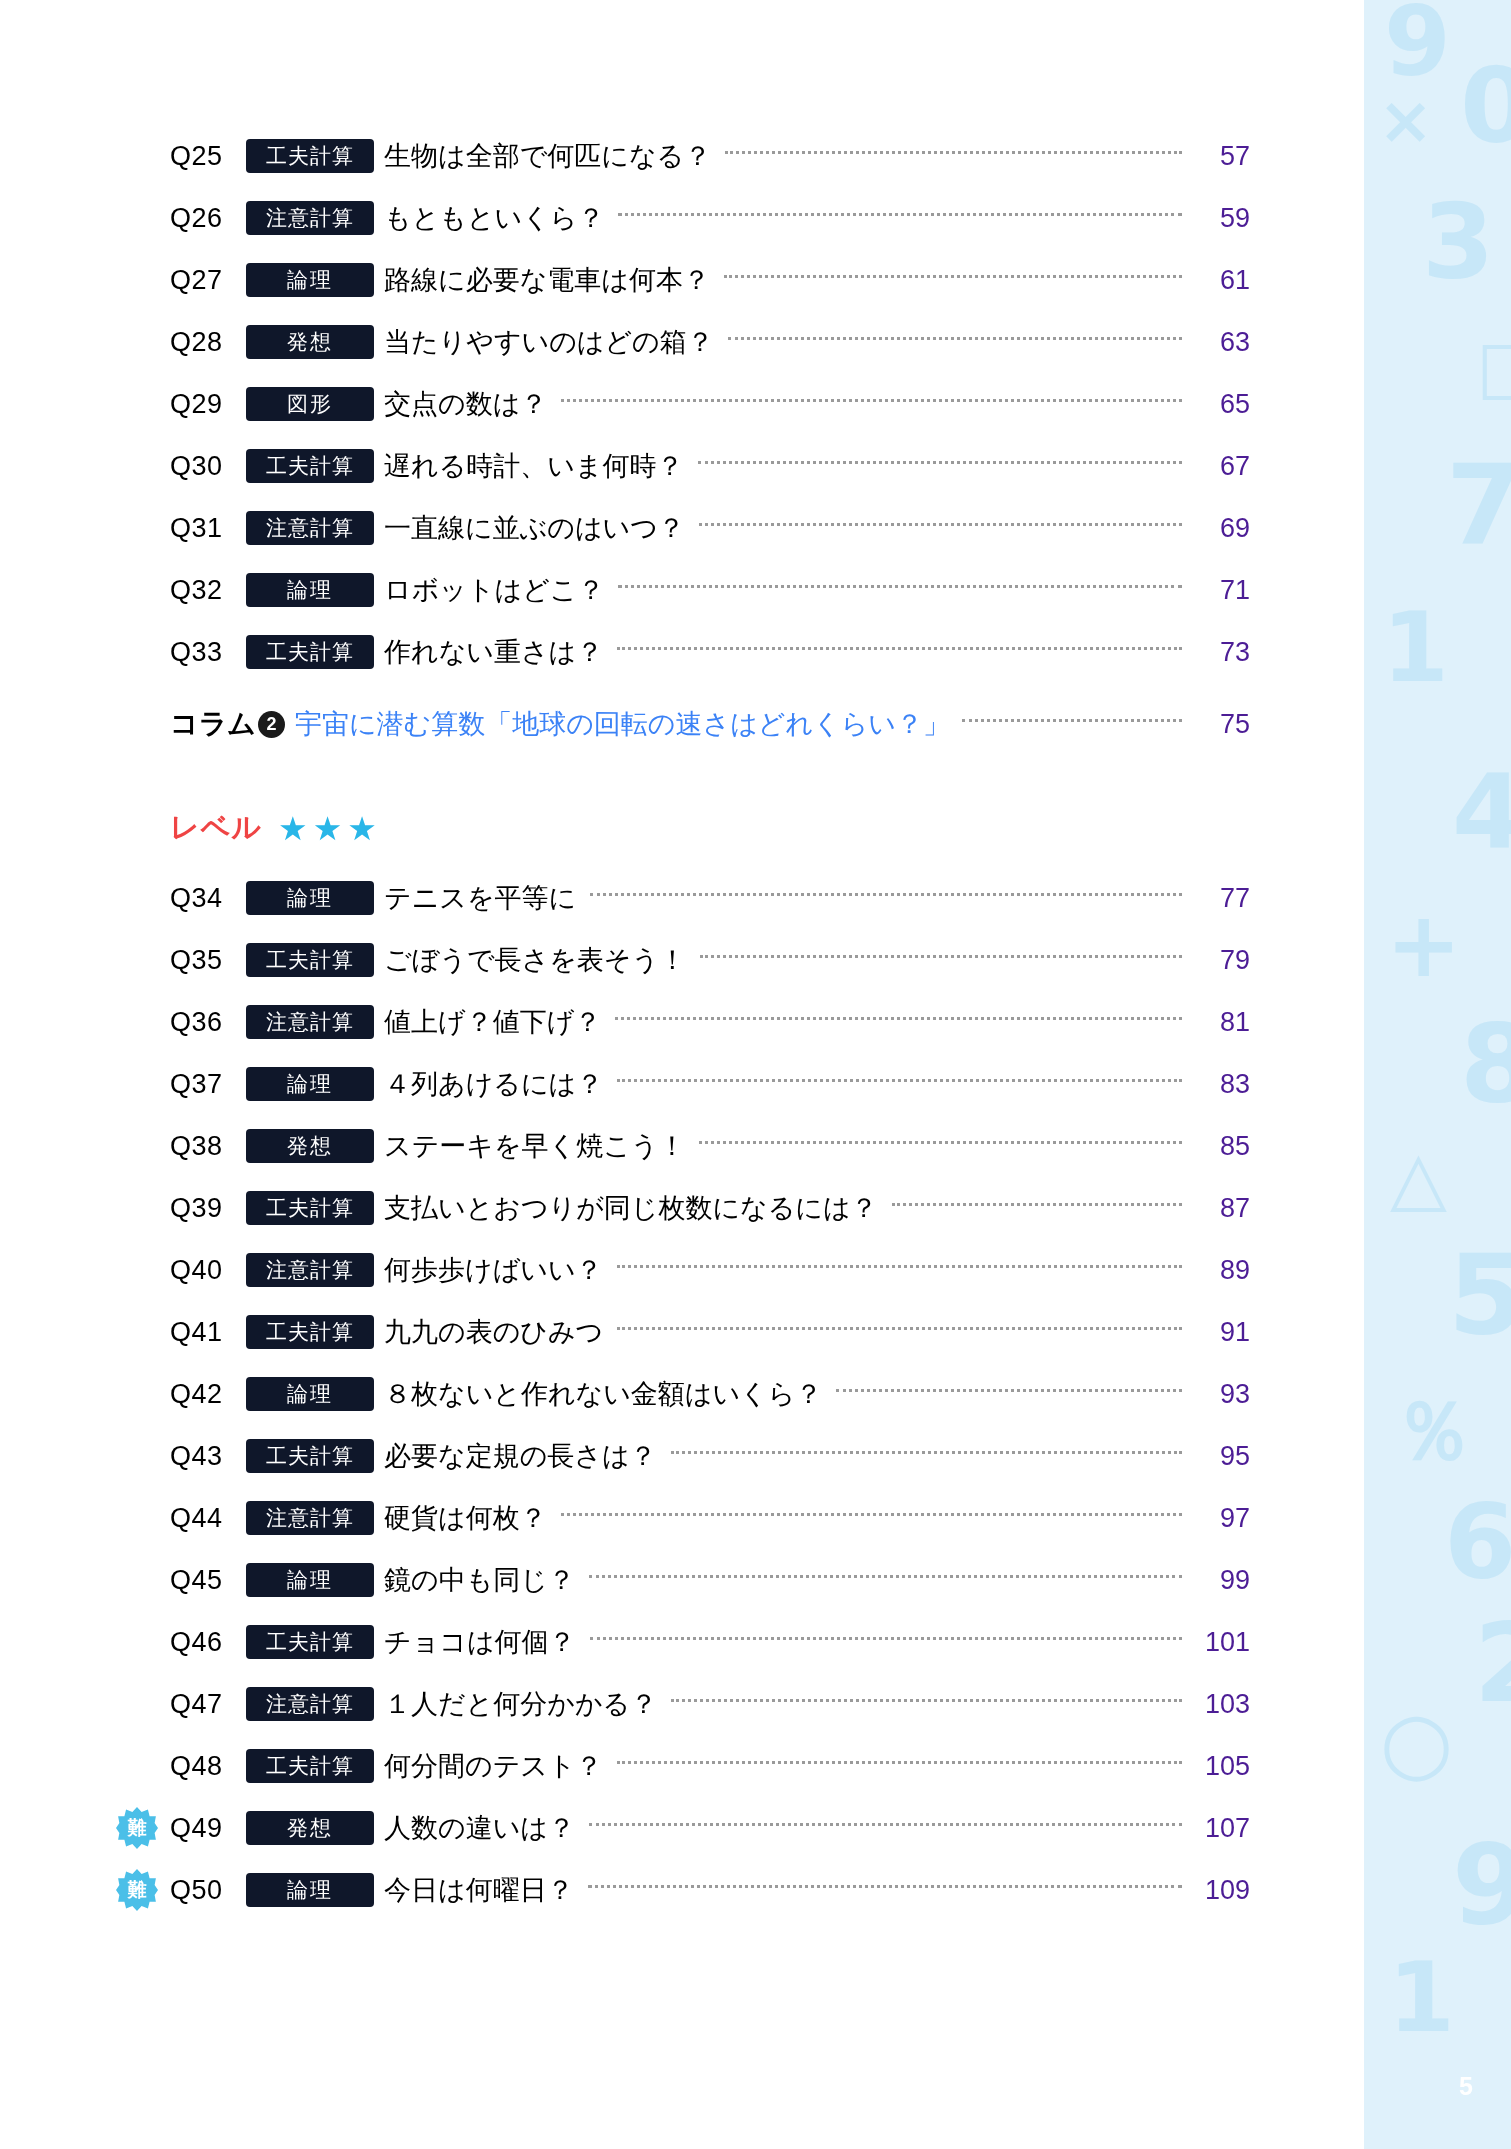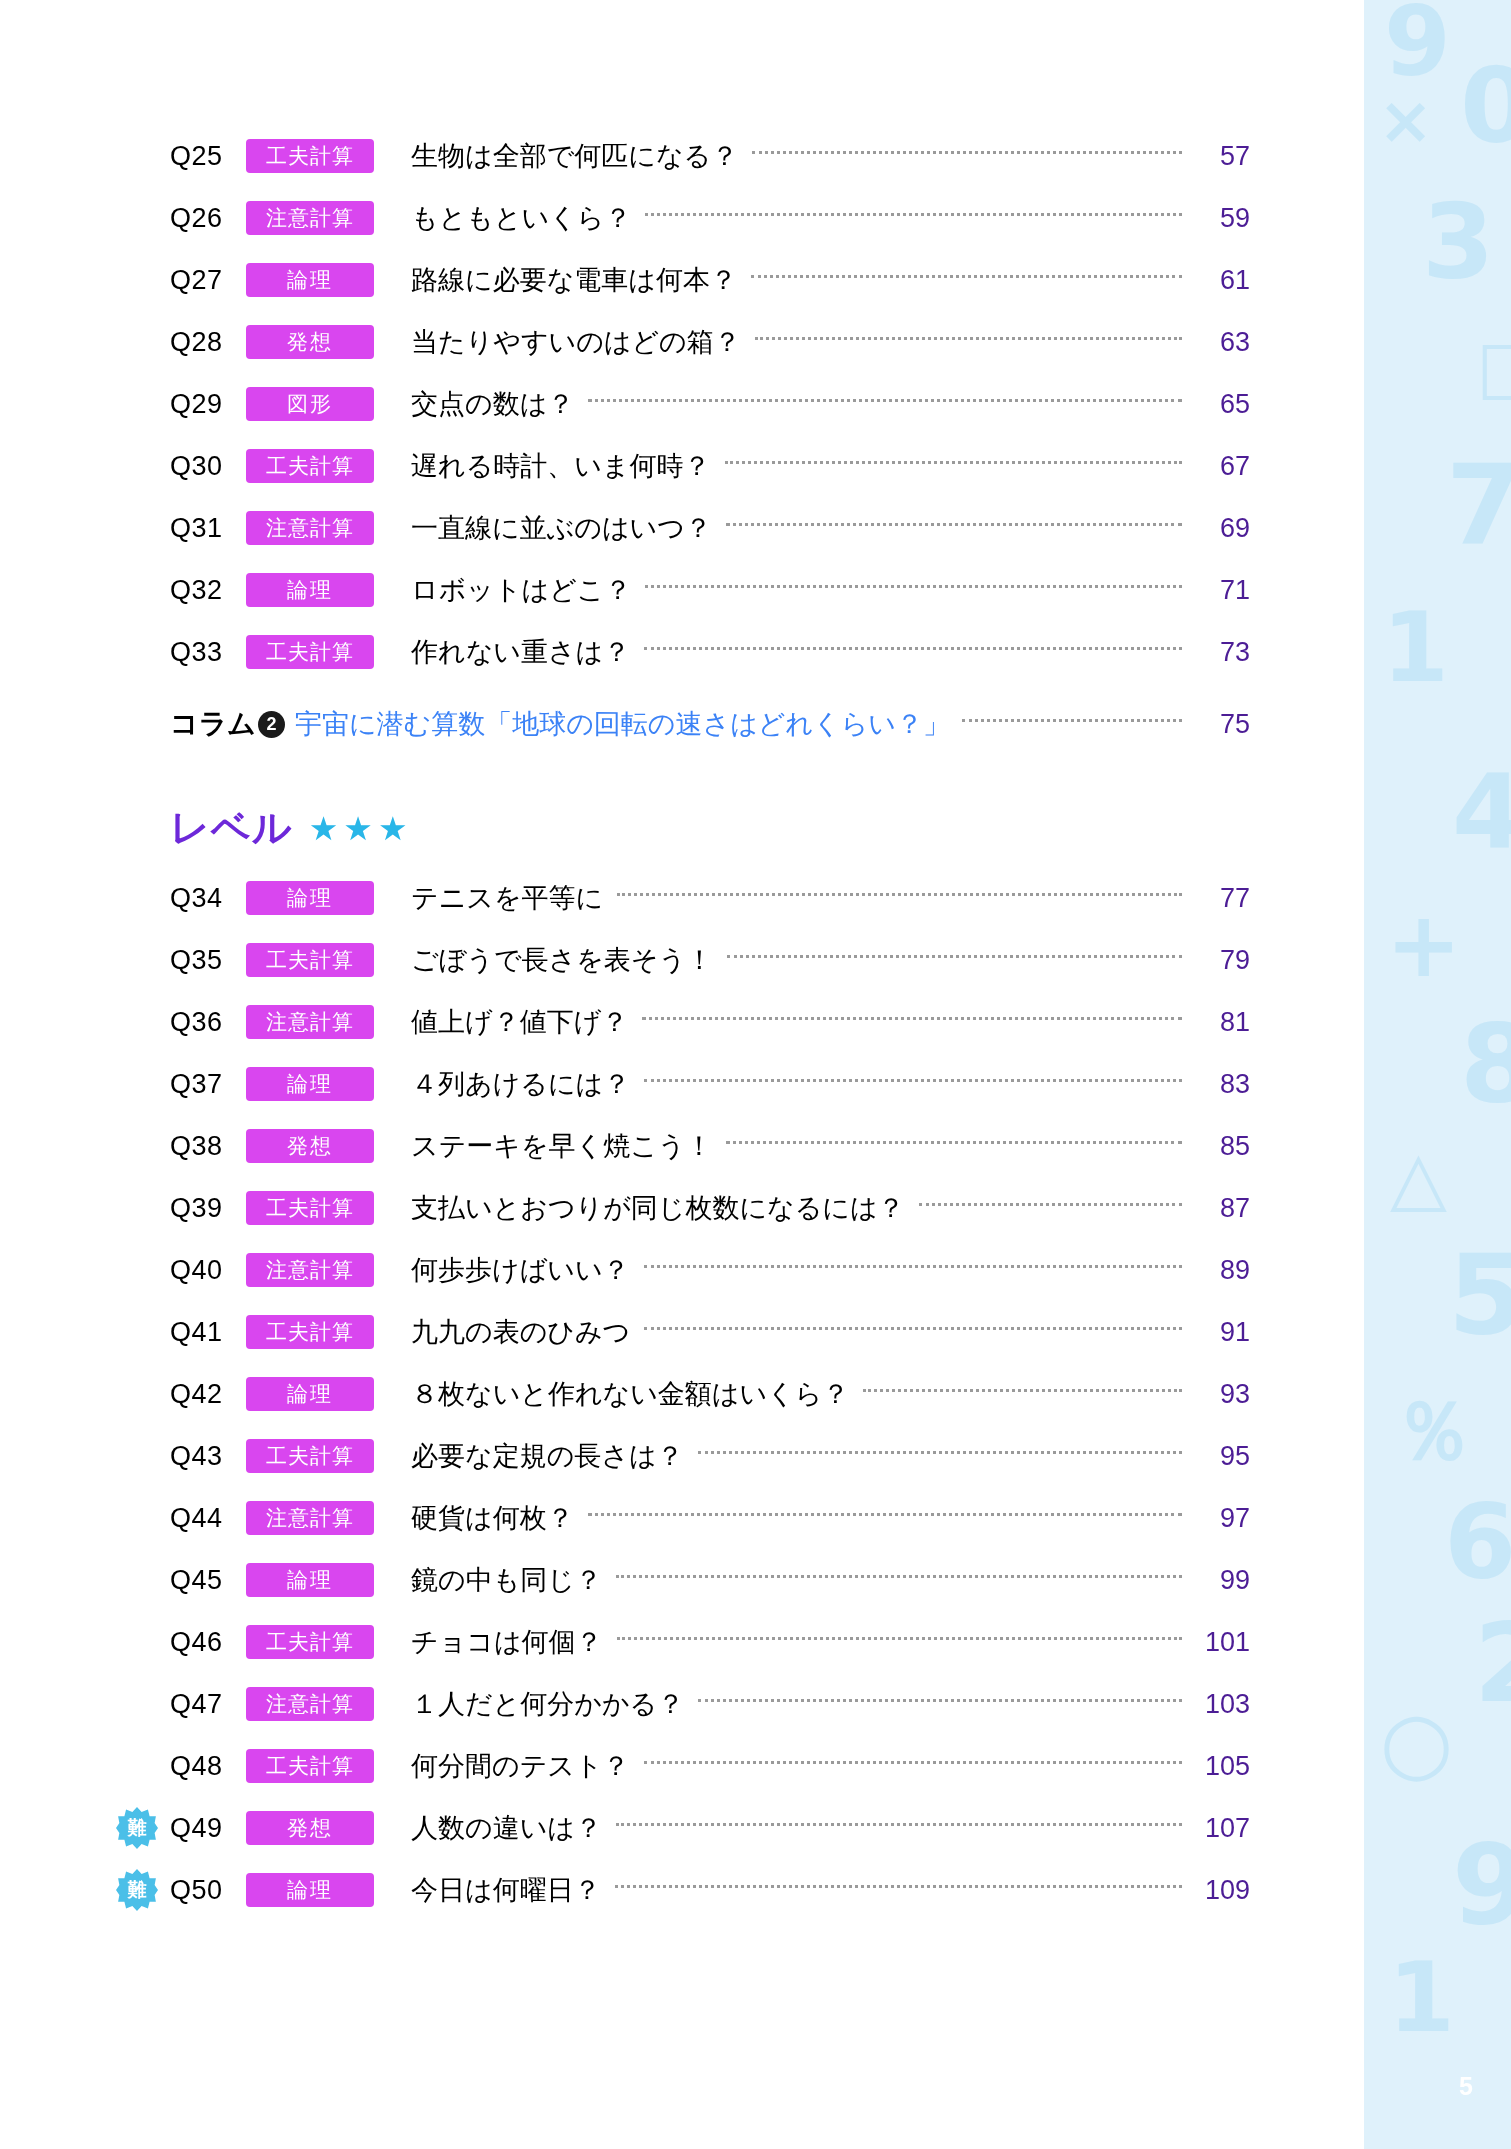--- a/index.html
+++ b/index.html
@@ -62,29 +62,29 @@
     color: #000;
     font-weight: normal;
     letter-spacing: 0.5px;
     flex: none;
   }
 
   .tag {
     width: 128px;
     height: 34px;
     flex: none;
-    background: #d946ef;
+    background: #0f172a;
     color: #ffffff;
     border-radius: 4px;
     font-size: 21px;
     display: flex;
     align-items: center;
     justify-content: center;
     letter-spacing: 2px;
-    margin-right: 37px;
+    margin-right: 10px;
   }
   .tag.wide {
     letter-spacing: 1px;
   }
 
   .title {
     font-size: 27px;
     color: #000;
     white-space: nowrap;
     flex: none;
@@ -146,23 +146,23 @@
 
   
   .level-header {
     display: flex;
     align-items: center;
     margin-top: 44px;
     margin-bottom: 14px;
     height: 50px;
   }
   .level-text {
-    font-size: 39px;
-    font-weight: bold;
-    color: #6d28d9;
+    font-size: 29px;
+    font-weight: bold;
+    color: #ef4444;
     letter-spacing: 1px;
     margin-right: 16px;
   }
   .stars {
     font-size: 33px;
     color: #29b6e8;
     letter-spacing: 5px;
   }
 
   

